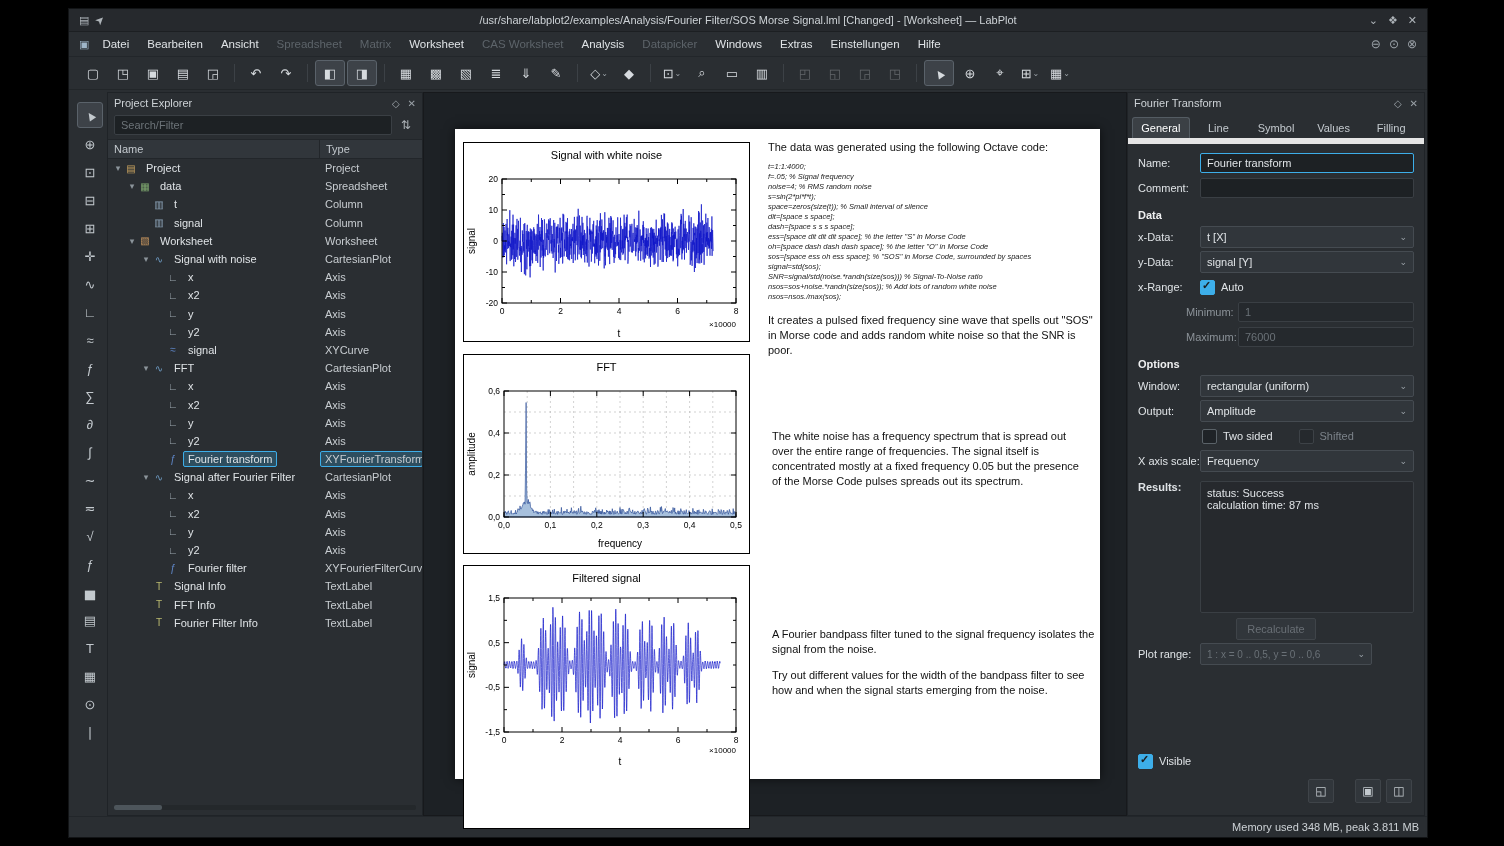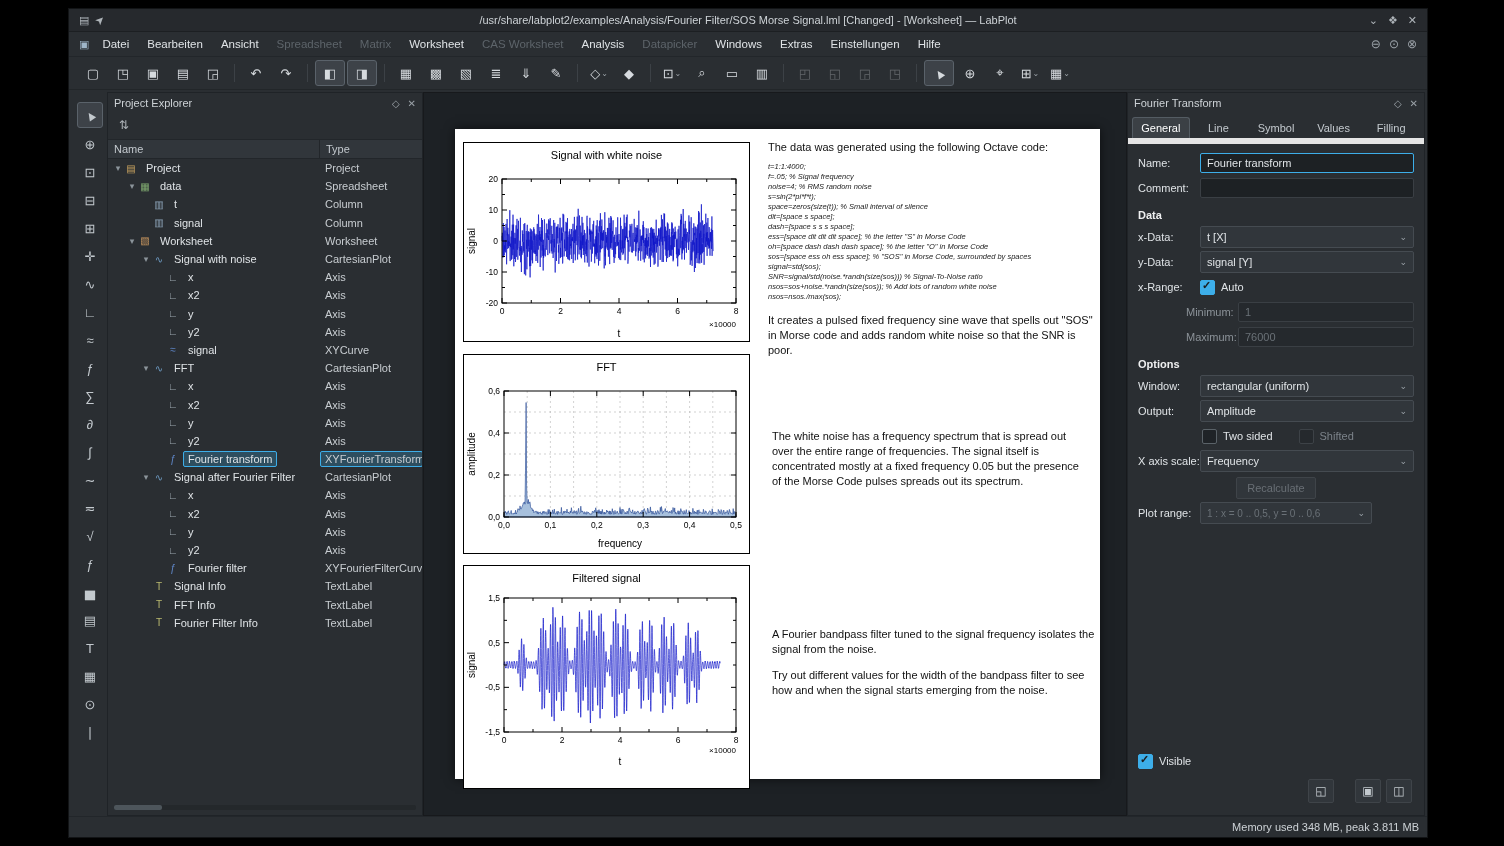--- a/index.html
+++ b/index.html
@@ -71,21 +71,21 @@
   .hscroll-thumb{position:absolute;left:0;top:0;width:48px;height:5px;background:#4d555b;border-radius:2px;}
   
   .canvas-area{flex:1;background:#1d2125;position:relative;border:1px solid #17191c;min-width:0;}
   .page{position:absolute;left:31px;top:36px;width:645px;height:650px;background:#ffffff;
         box-shadow:0 0 10px rgba(0,0,0,.6);color:#000;}
   .plot-box{position:absolute;left:8px;width:287px;border:1px solid #000;background:#fff;box-sizing:border-box;}
   .plot-title{position:absolute;top:6px;left:0;right:0;text-align:center;font-size:11px;color:#000;}
   .plot-box svg{position:absolute;left:0;top:0;}
   #plot-box-0{top:13px;height:200px;}
   #plot-box-1{top:225px;height:200px;}
-  #plot-box-2{top:436px;height:224px;}
+  #plot-box-2{top:436px;height:264px;}
   .octave{position:absolute;left:313px;top:12px;width:332px;color:#111;}
   .octave-head{font-size:11px;margin-bottom:9px;}
   .code-line{font-size:7.5px;font-style:italic;line-height:10px;color:#222;}
   .octave-note{font-size:11px;line-height:15px;margin-top:11px;color:#111;}
   .fft-note{position:absolute;left:317px;top:300px;width:318px;font-size:11px;line-height:15px;color:#111;}
   .filter-note{position:absolute;left:317px;top:498px;width:324px;font-size:11px;line-height:15px;color:#111;}
   .filter-note p{margin:0 0 11px 0;}
   
   .dock{width:298px;flex:0 0 auto;background:#2a2e32;border:1px solid #1f2327;
         display:flex;flex-direction:column;box-sizing:border-box;}
@@ -355,20 +355,21 @@
 
       <div class="explorer">
         <div class="panel-head">
           <span>Project Explorer</span>
           <span class="ph-btns">
             <span>◇</span>
             <span>✕</span>
           </span>
         </div>
         <div class="search-row">
+          <input class="search-input" placeholder="Search/Filter" style="">
           <span class="search-opt">⇅</span>
         </div>
         <div class="colhead">
           <div class="c1">Name</div>
           <div class="c2">Type</div>
         </div>
         <div class="tree" id="tree">
             <div class="tree-row" style="padding-left: 4px;">
               <span class="expander">▾</span>
               <span class="tree-icon" style="color: rgb(199, 161, 95);">▤</span>
@@ -814,20 +815,25 @@
             <span class="cb-label dim">Shifted</span>
           </div>
           <div class="frow">
             <label>X axis scale:</label>
             <div class="combo">
               <span class="val">Frequency</span>
                 <span class="chev">⌄</span>
             </div>
           </div>
 
+          <div class="frow results-row" style="margin-top:6px;">
+            <label style="font-weight:bold;">Results:</label>
+            <div class="results-box">status: Success
+calculation time: 87 ms</div>
+          </div>
 
           <div class="btn-row">
             <div class="button disabled">Recalculate</div>
           </div>
 
           <div class="frow">
             <label>Plot range:</label>
             <div class="combo disabled" style="max-width:158px;">
               <span class="val" style="font-size:10px;">1 : x = 0 .. 0,5, y = 0 .. 0,6</span>
                 <span class="chev">⌄</span>

